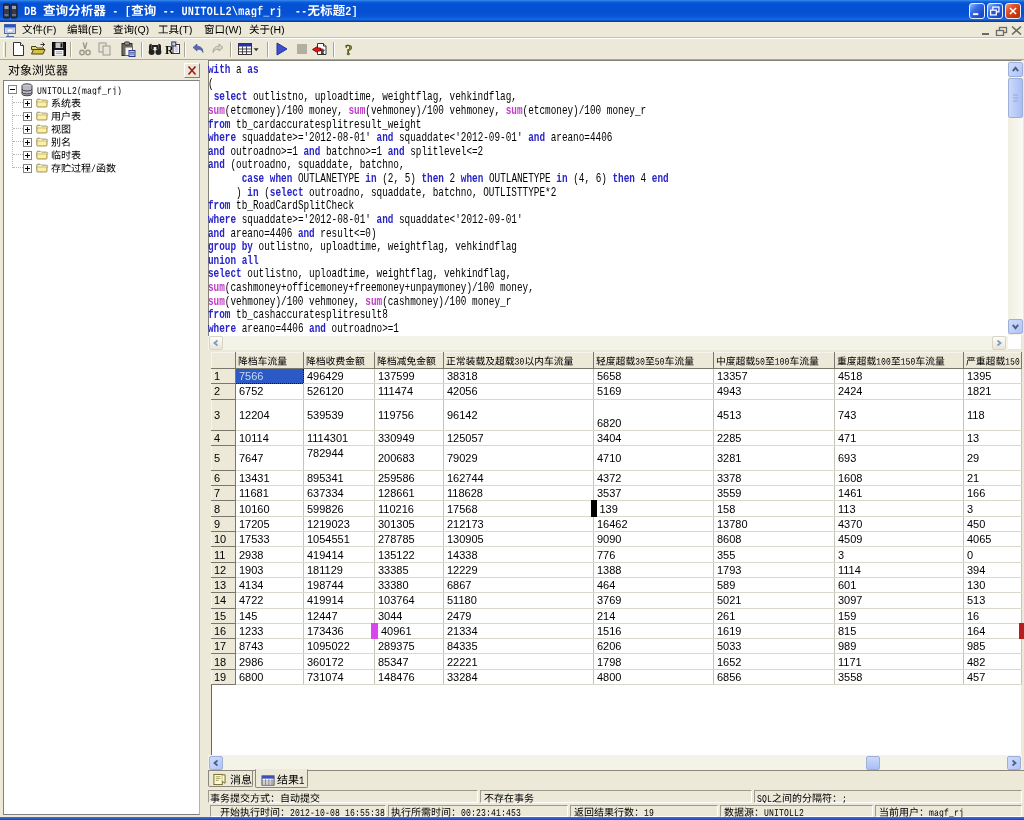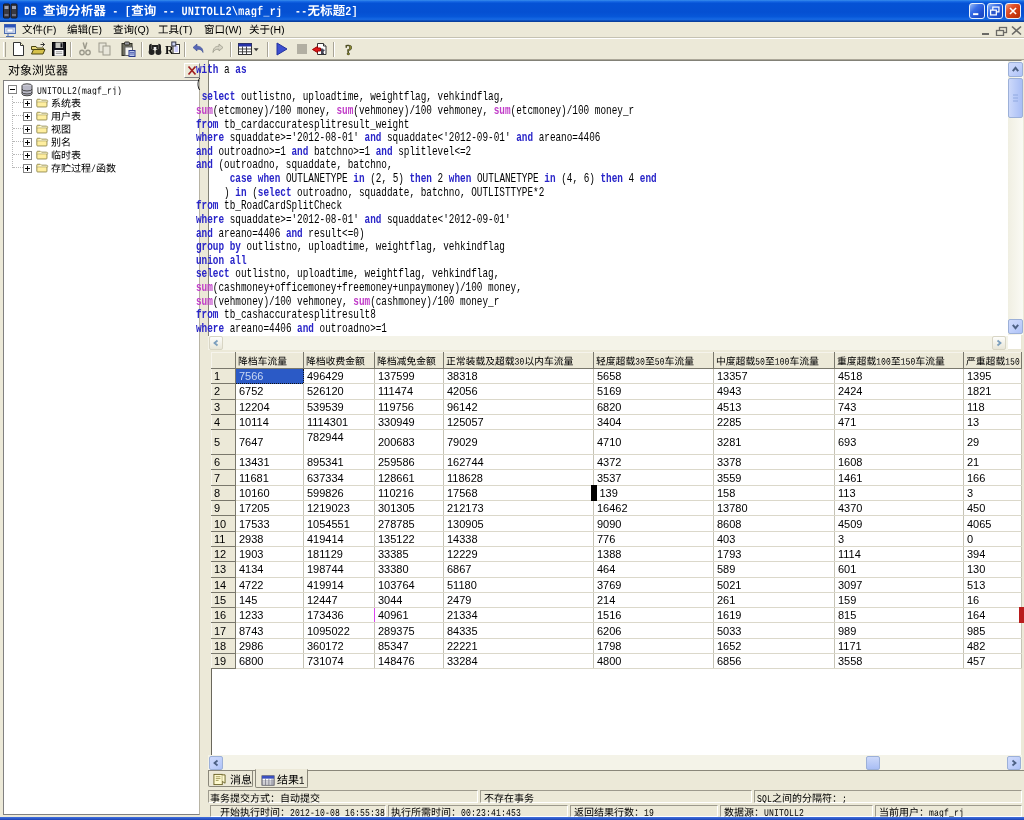--- a/index.html
+++ b/index.html
@@ -361,21 +361,21 @@
       <use href="#g80" x="0"></use>
       <use href="#g81" x="1000"></use>
       <use href="#g82" x="2000"></use>
       <use href="#g83" x="3000"></use>
       <use href="#g84" transform="translate(4000) scale(.81 1)"></use>
       <use href="#g85" x="4500"></use>
       <use href="#g86" x="5500"></use>
     </svg>
   </div>
 <div class="abs" style="left:208px;top:60px;width:814px;height:290px;background:#fff;border:1px solid;border-color:#828177 #e8e5d4 #e8e5d4 #828177"></div>
-<div class="abs" style="left:196px;top:63px;width:794px;height:271px;overflow:hidden">
+<div class="abs" style="left:208px;top:63px;width:794px;height:271px;overflow:hidden">
     <pre style="font-size:13px;line-height:13.62px;font-weight:400;color:#000;transform:scaleX(0.72);transform-origin:0 0;width:1107px"><i>with</i> a <i>as</i>
 (
  <i>select</i> outlistno, uploadtime, weightflag, vehkindflag,
 <u>sum</u>(etcmoney)/100 money, <u>sum</u>(vehmoney)/100 vehmoney, <u>sum</u>(etcmoney)/100 money_r
 <i>from</i> tb_cardaccuratesplitresult_weight
 <i>where</i> squaddate&gt;='2012-08-01' <i>and</i> squaddate&lt;'2012-09-01' <i>and</i> areano=4406
 <i>and</i> outroadno&gt;=1 <i>and</i> batchno&gt;=1 <i>and</i> splitlevel&lt;=2
 <i>and</i> (outroadno, squaddate, batchno,
       <i>case</i> <i>when</i> OUTLANETYPE <i>in</i> (2, 5) <i>then</i> 2 <i>when</i> OUTLANETYPE <i>in</i> (4, 6) <i>then</i> 4 <i>end</i>
      ) <i>in</i> (<i>select</i> outroadno, squaddate, batchno, OUTLISTTYPE*2
@@ -586,21 +586,21 @@
         <td style="border-right:1px solid #c6c3b5;border-bottom:1px solid #dbd8ca;padding:0 0 0 3px;overflow:hidden">2424</td>
         <td style="border-right:1px solid #c6c3b5;border-bottom:1px solid #dbd8ca;padding:0 0 0 3px;overflow:hidden">1821</td>
         <td style="border-bottom:1px solid #dbd8ca"></td>
       </tr>
       <tr style="height:15.3px">
         <td style="background:#ece9d8;border:1px solid;border-color:#f6f4ec #7a786c #7a786c #f6f4ec;padding:0 0 0 2px">3</td>
         <td style="border-right:1px solid #c6c3b5;border-bottom:1px solid #dbd8ca;padding:0 0 0 3px;overflow:hidden">12204</td>
         <td style="border-right:1px solid #c6c3b5;border-bottom:1px solid #dbd8ca;padding:0 0 0 3px;overflow:hidden">539539</td>
         <td style="border-right:1px solid #c6c3b5;border-bottom:1px solid #dbd8ca;padding:0 0 0 3px;overflow:hidden">119756</td>
         <td style="border-right:1px solid #c6c3b5;border-bottom:1px solid #dbd8ca;padding:0 0 0 3px;overflow:hidden">96142</td>
-        <td style="border-right:1px solid #c6c3b5;border-bottom:1px solid #dbd8ca;padding:0 0 0 3px;overflow:hidden">6820</td>
+        <td style="border-right:1px solid #c6c3b5;border-bottom:1px solid #dbd8ca;padding:16px 0 0 3px;overflow:hidden">6820</td>
         <td style="border-right:1px solid #c6c3b5;border-bottom:1px solid #dbd8ca;padding:0 0 0 3px;overflow:hidden">4513</td>
         <td style="border-right:1px solid #c6c3b5;border-bottom:1px solid #dbd8ca;padding:0 0 0 3px;overflow:hidden">743</td>
         <td style="border-right:1px solid #c6c3b5;border-bottom:1px solid #dbd8ca;padding:0 0 0 3px;overflow:hidden">118</td>
         <td style="border-bottom:1px solid #dbd8ca"></td>
       </tr>
       <tr style="height:15.3px">
         <td style="background:#ece9d8;border:1px solid;border-color:#f6f4ec #7a786c #7a786c #f6f4ec;padding:0 0 0 2px">4</td>
         <td style="border-right:1px solid #c6c3b5;border-bottom:1px solid #dbd8ca;padding:0 0 0 3px;overflow:hidden">10114</td>
         <td style="border-right:1px solid #c6c3b5;border-bottom:1px solid #dbd8ca;padding:0 0 0 3px;overflow:hidden">1114301</td>
         <td style="border-right:1px solid #c6c3b5;border-bottom:1px solid #dbd8ca;padding:0 0 0 3px;overflow:hidden">330949</td>
@@ -683,21 +683,21 @@
         <td style="border-right:1px solid #c6c3b5;border-bottom:1px solid #dbd8ca;padding:0 0 0 3px;overflow:hidden">4065</td>
         <td style="border-bottom:1px solid #dbd8ca"></td>
       </tr>
       <tr style="height:15.3px">
         <td style="background:#ece9d8;border:1px solid;border-color:#f6f4ec #7a786c #7a786c #f6f4ec;padding:0 0 0 2px">11</td>
         <td style="border-right:1px solid #c6c3b5;border-bottom:1px solid #dbd8ca;padding:0 0 0 3px;overflow:hidden">2938</td>
         <td style="border-right:1px solid #c6c3b5;border-bottom:1px solid #dbd8ca;padding:0 0 0 3px;overflow:hidden">419414</td>
         <td style="border-right:1px solid #c6c3b5;border-bottom:1px solid #dbd8ca;padding:0 0 0 3px;overflow:hidden">135122</td>
         <td style="border-right:1px solid #c6c3b5;border-bottom:1px solid #dbd8ca;padding:0 0 0 3px;overflow:hidden">14338</td>
         <td style="border-right:1px solid #c6c3b5;border-bottom:1px solid #dbd8ca;padding:0 0 0 3px;overflow:hidden">776</td>
-        <td style="border-right:1px solid #c6c3b5;border-bottom:1px solid #dbd8ca;padding:0 0 0 3px;overflow:hidden">403</td>
+        <td style="border-right:1px solid #c6c3b5;border-bottom:1px solid #dbd8ca;padding:0 0 0 3px;overflow:hidden">355</td>
         <td style="border-right:1px solid #c6c3b5;border-bottom:1px solid #dbd8ca;padding:0 0 0 3px;overflow:hidden">3</td>
         <td style="border-right:1px solid #c6c3b5;border-bottom:1px solid #dbd8ca;padding:0 0 0 3px;overflow:hidden">0</td>
         <td style="border-bottom:1px solid #dbd8ca"></td>
       </tr>
       <tr style="height:15.3px">
         <td style="background:#ece9d8;border:1px solid;border-color:#f6f4ec #7a786c #7a786c #f6f4ec;padding:0 0 0 2px">12</td>
         <td style="border-right:1px solid #c6c3b5;border-bottom:1px solid #dbd8ca;padding:0 0 0 3px;overflow:hidden">1903</td>
         <td style="border-right:1px solid #c6c3b5;border-bottom:1px solid #dbd8ca;padding:0 0 0 3px;overflow:hidden">181129</td>
         <td style="border-right:1px solid #c6c3b5;border-bottom:1px solid #dbd8ca;padding:0 0 0 3px;overflow:hidden">33385</td>
         <td style="border-right:1px solid #c6c3b5;border-bottom:1px solid #dbd8ca;padding:0 0 0 3px;overflow:hidden">12229</td>
@@ -739,21 +739,21 @@
         <td style="border-right:1px solid #c6c3b5;border-bottom:1px solid #dbd8ca;padding:0 0 0 3px;overflow:hidden">2479</td>
         <td style="border-right:1px solid #c6c3b5;border-bottom:1px solid #dbd8ca;padding:0 0 0 3px;overflow:hidden">214</td>
         <td style="border-right:1px solid #c6c3b5;border-bottom:1px solid #dbd8ca;padding:0 0 0 3px;overflow:hidden">261</td>
         <td style="border-right:1px solid #c6c3b5;border-bottom:1px solid #dbd8ca;padding:0 0 0 3px;overflow:hidden">159</td>
         <td style="border-right:1px solid #c6c3b5;border-bottom:1px solid #dbd8ca;padding:0 0 0 3px;overflow:hidden">16</td>
         <td style="border-bottom:1px solid #dbd8ca"></td>
       </tr>
       <tr style="height:15.3px">
         <td style="background:#ece9d8;border:1px solid;border-color:#f6f4ec #7a786c #7a786c #f6f4ec;padding:0 0 0 2px">16</td>
         <td style="border-right:1px solid #c6c3b5;border-bottom:1px solid #dbd8ca;padding:0 0 0 3px;overflow:hidden">1233</td>
-        <td style="border-right:1px solid #d946ef;border-bottom:1px solid #dbd8ca;padding:0 0 0 3px;overflow:hidden">173436</td>
+        <td style="border-right:7px solid #d946ef;border-bottom:1px solid #dbd8ca;padding:0 0 0 3px;overflow:hidden">173436</td>
         <td style="border-right:1px solid #c6c3b5;border-bottom:1px solid #dbd8ca;padding:0 0 0 3px;overflow:hidden">40961</td>
         <td style="border-right:1px solid #c6c3b5;border-bottom:1px solid #dbd8ca;padding:0 0 0 3px;overflow:hidden">21334</td>
         <td style="border-right:1px solid #c6c3b5;border-bottom:1px solid #dbd8ca;padding:0 0 0 3px;overflow:hidden">1516</td>
         <td style="border-right:1px solid #c6c3b5;border-bottom:1px solid #dbd8ca;padding:0 0 0 3px;overflow:hidden">1619</td>
         <td style="border-right:1px solid #c6c3b5;border-bottom:1px solid #dbd8ca;padding:0 0 0 3px;overflow:hidden">815</td>
         <td style="border-right:5px solid #b91c1c;border-bottom:1px solid #dbd8ca;padding:0 17px 0 3px;overflow:hidden">164</td>
         <td style="border-bottom:1px solid #dbd8ca"></td>
       </tr>
       <tr style="height:15.3px">
         <td style="background:#ece9d8;border:1px solid;border-color:#f6f4ec #7a786c #7a786c #f6f4ec;padding:0 0 0 2px">17</td>

